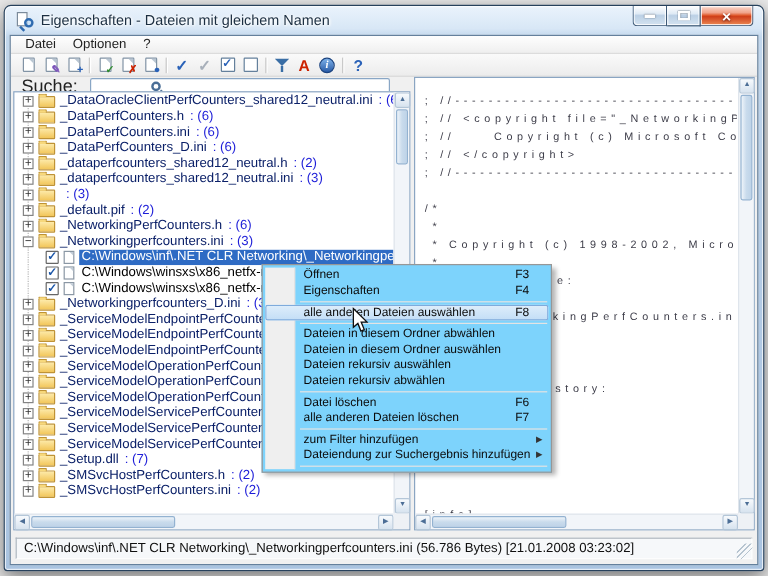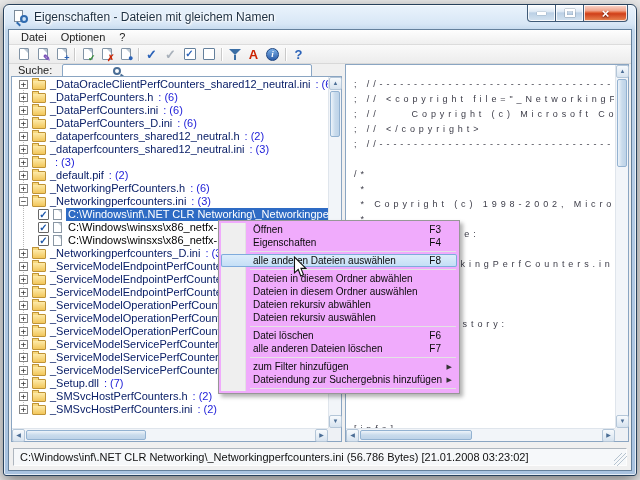--- a/index.html
+++ b/index.html
@@ -48,21 +48,21 @@
   .ic-glyph{width:15px;height:15px;}
   .ic-glyph .tg{font-size:13px;}
   .ic-box{width:12px;height:12px;border:1px solid #64809c;background:#fff;border-radius:1px;}
   .ic-box .tg{font-size:10px;}
   .ic-funnel{width:14px;height:14px;}
   .ic-funnel::before{content:"";position:absolute;left:1px;top:2px;border-left:6px solid transparent;border-right:6px solid transparent;border-top:6px solid #3a6ea5;}
   .ic-funnel::after{content:"";position:absolute;left:6px;top:8px;width:2px;height:5px;background:#3a6ea5;}
   .ic-round{width:13px;height:13px;border-radius:50%;background:linear-gradient(#7cb0e8,#2a5ca8);border:1px solid #1c4480;}
   .ic-round .tg{font-size:9px;font-family:"Liberation Serif",serif;font-style:italic;}
 
-  .searchrow{position:absolute;left:0;top:34px;width:334px;height:16px;display:flex;font-size:11px;color:#222;padding-left:9px;}
+  .searchrow{position:absolute;left:0;top:34px;width:334px;height:16px;display:flex;align-items:center;font-size:15px;color:#222;padding-left:9px;}
   .searchbox{position:relative;margin-left:10px;width:250px;height:14px;background:#fff;border:1px solid #89a6c5;border-radius:2px;}
   .mag{position:absolute;left:50px;top:2px;width:8px;height:8px;border:2px solid #4a6e96;border-radius:50%;}
   .mag::after{content:"";position:absolute;left:5px;top:6px;width:5px;height:2px;background:#4a6e96;transform:rotate(40deg);}
 
   
   .tree{position:absolute;left:2px;top:46px;width:331px;bottom:28px;background:#fff;border:1px solid #8aa5c2;}
   .tree-rows{position:absolute;left:0;top:1px;right:13px;bottom:13px;overflow:hidden;}
   .tree-rows::before{content:"";position:absolute;left:11px;top:5px;height:330px;border-left:1px dotted #b8b8b8;}
   .trow{position:relative;height:13px;display:flex;align-items:center;font-size:11px;line-height:13px;white-space:nowrap;overflow:hidden;}
   .exp{position:relative;z-index:1;width:9px;height:9px;margin-left:7px;background:#fff;border:1px solid #848484;color:#333;
@@ -101,21 +101,21 @@
   .pline{height:15px;line-height:15px;white-space:pre;overflow:hidden;}
 
   
   .statusbar{position:absolute;left:2px;right:2px;bottom:2px;height:22px;margin-top:32px;}
   .statusfield{position:absolute;inset:2px;border:1px solid #aeb6bf;border-right-color:#fdfdfd;border-bottom-color:#fdfdfd;
     background:#f6f8fa;font-size:11px;line-height:16px;color:#101010;padding-left:6px;white-space:nowrap;overflow:hidden;}
   .grip{position:absolute;right:2px;bottom:2px;width:13px;height:13px;
     background:linear-gradient(135deg,transparent 0 5px,#b6c4d0 5px 6px,transparent 6px 8px,#b6c4d0 8px 9px,transparent 9px 11px,#b6c4d0 11px 12px,transparent 12px);}
 
   
-  .ctxmenu{position:absolute;left:209px;top:190px;width:242px;background:#f0abfc;border:1px solid #979797;
+  .ctxmenu{position:absolute;left:209px;top:190px;width:242px;background:#7dd3fc;border:1px solid #979797;
     box-shadow:3px 3px 4px rgba(0,0,0,.3);padding:2px 0;z-index:40;}
   .ctxmenu::before{content:"";position:absolute;left:2px;top:2px;bottom:2px;width:24px;background:#efefef;border-right:1px solid #e2e2e2;}
   .mitem{position:relative;height:13px;line-height:13px;font-size:10px;color:#0a0a0a;padding-left:32px;margin:0 2px;white-space:nowrap;}
   .mitem.hl{background:linear-gradient(#dfeefb,#c2ddf6);box-shadow:inset 0 0 0 1px #7fabdc;border-radius:2px;}
   .msc{position:absolute;right:16px;top:0;}
   .marr{position:absolute;right:5px;top:0;font-size:7px;color:#333;}
   .msep{position:relative;height:1px;background:#e3e3e3;margin:2px 3px 2px 31px;}
 
   .cursor{position:absolute;left:284px;top:226px;z-index:99;pointer-events:none;}
 </style>
@@ -468,26 +468,26 @@
     <span class="ml">Dateien in diesem Ordner abwählen</span>
     <span class="msc"></span>
     <span class="marr"></span>
   </div>
         <div class="mitem">
     <span class="ml">Dateien in diesem Ordner auswählen</span>
     <span class="msc"></span>
     <span class="marr"></span>
   </div>
         <div class="mitem">
+    <span class="ml">Dateien rekursiv auswählen</span>
+    <span class="msc"></span>
+    <span class="marr"></span>
+  </div>
+        <div class="mitem">
     <span class="ml">Dateien rekursiv abwählen</span>
-    <span class="msc"></span>
-    <span class="marr"></span>
-  </div>
-        <div class="mitem">
-    <span class="ml">Dateien rekursiv auswählen</span>
     <span class="msc"></span>
     <span class="marr"></span>
   </div>
         <div class="msep"></div>
         <div class="mitem">
     <span class="ml">Datei löschen</span>
     <span class="msc">F6</span>
     <span class="marr"></span>
   </div>
         <div class="mitem">

